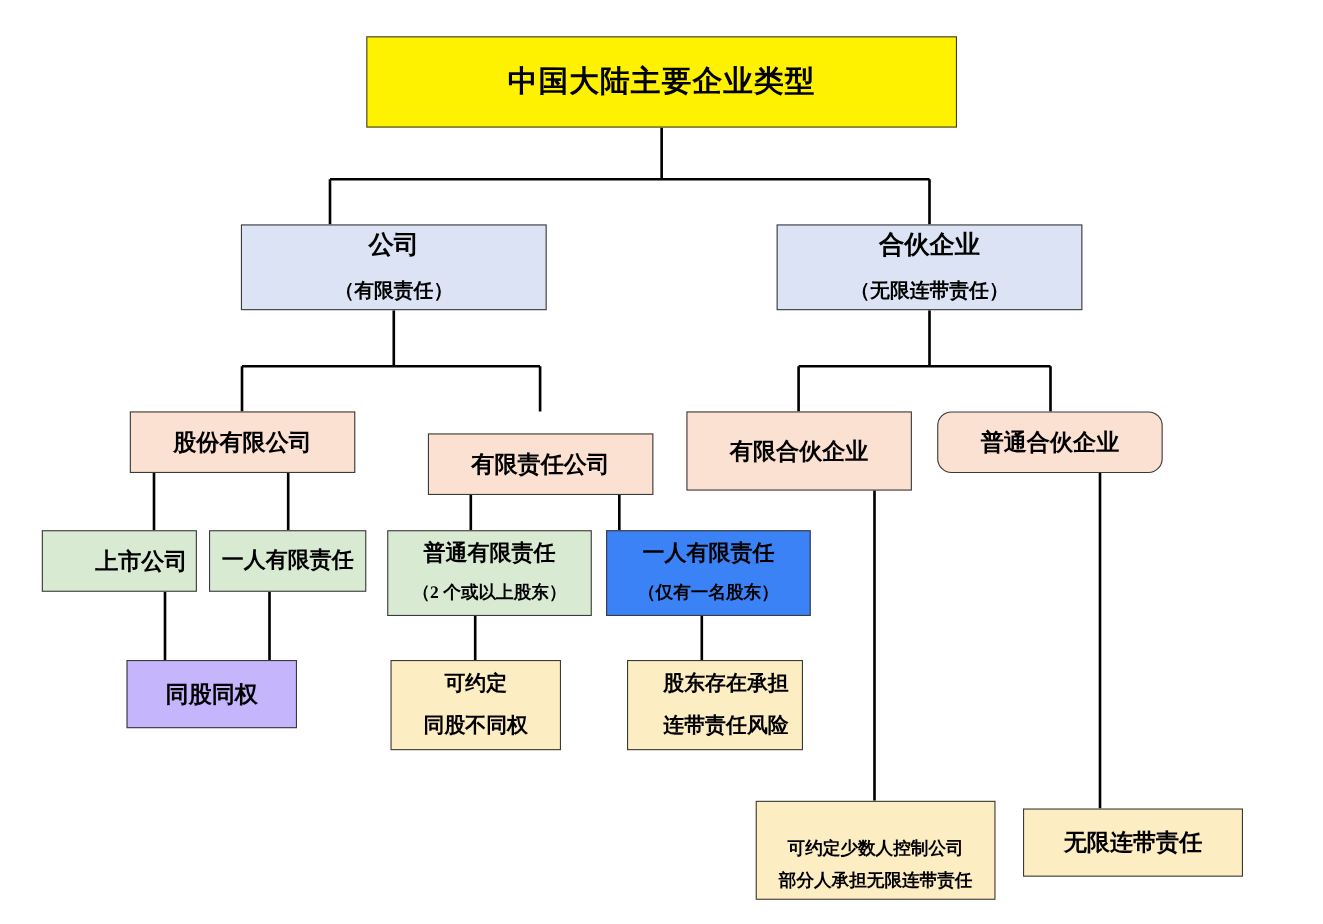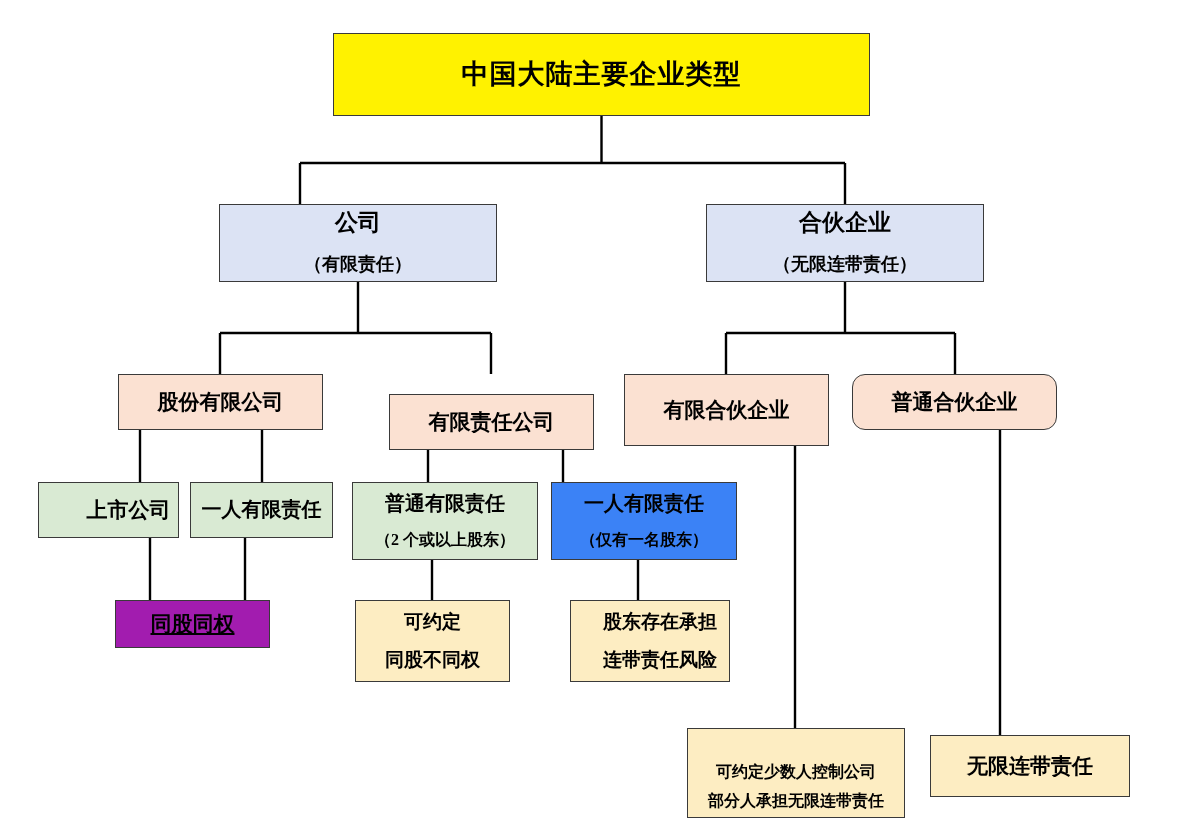--- a/index.html
+++ b/index.html
@@ -126,21 +126,21 @@
   <div class="node" style="left:352px; top:482px; width:186px; height:78px; background:#d9ead3;">
     <span class="ln s-boxsm">普通有限责任</span>
     <span class="ln s-small gap-sub">（2 个或以上股东）</span>
   </div>
 
   <div class="node" style="left:551px; top:482px; width:186px; height:78px; background:#3b82f6;">
     <span class="ln s-boxsm">一人有限责任</span>
     <span class="ln s-small gap-sub">（仅有一名股东）</span>
   </div>
 
-  <div class="node" style="left:115px; top:600px; width:155px; height:48px; background:#a21caf;text-decoration:underline;">
+  <div class="node" style="left:115px; top:600px; width:155px; height:62px; background:#c4b5fd;">
     <span class="ln s-box">同股同权</span>
   </div>
 
   <div class="node" style="left:355px; top:600px; width:155px; height:82px; background:#fdedc2;">
     <span class="ln s-note">可约定</span>
     <span class="ln s-note gap-sub">同股不同权</span>
   </div>
 
   <div class="node" style="left:570px; top:600px; width:160px; height:82px; background:#fdedc2;padding-left:20px;">
     <span class="ln s-note">股东存在承担</span>

